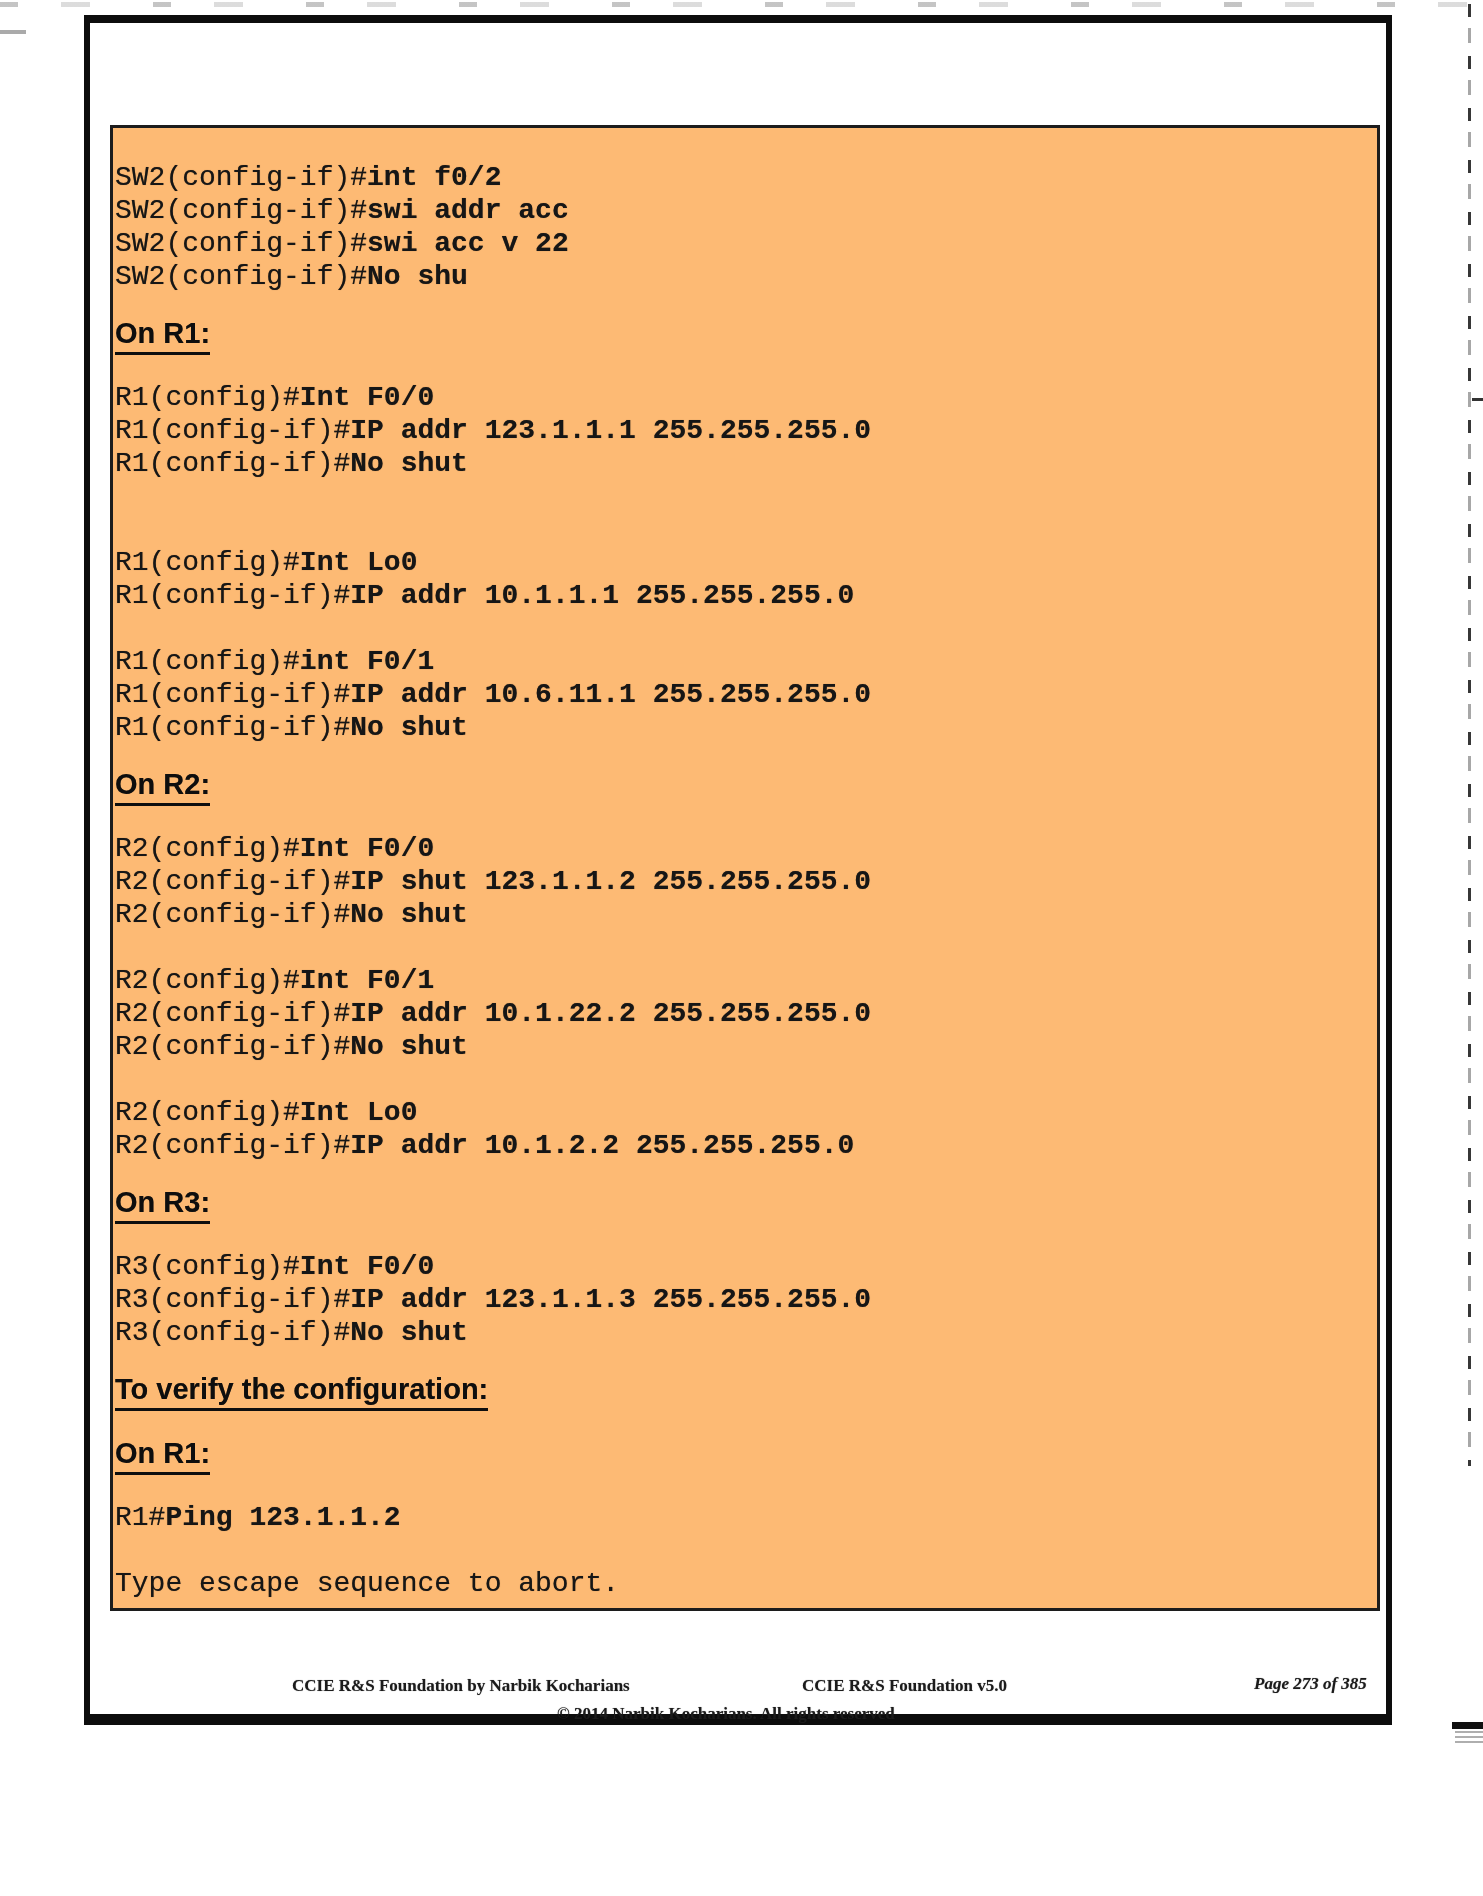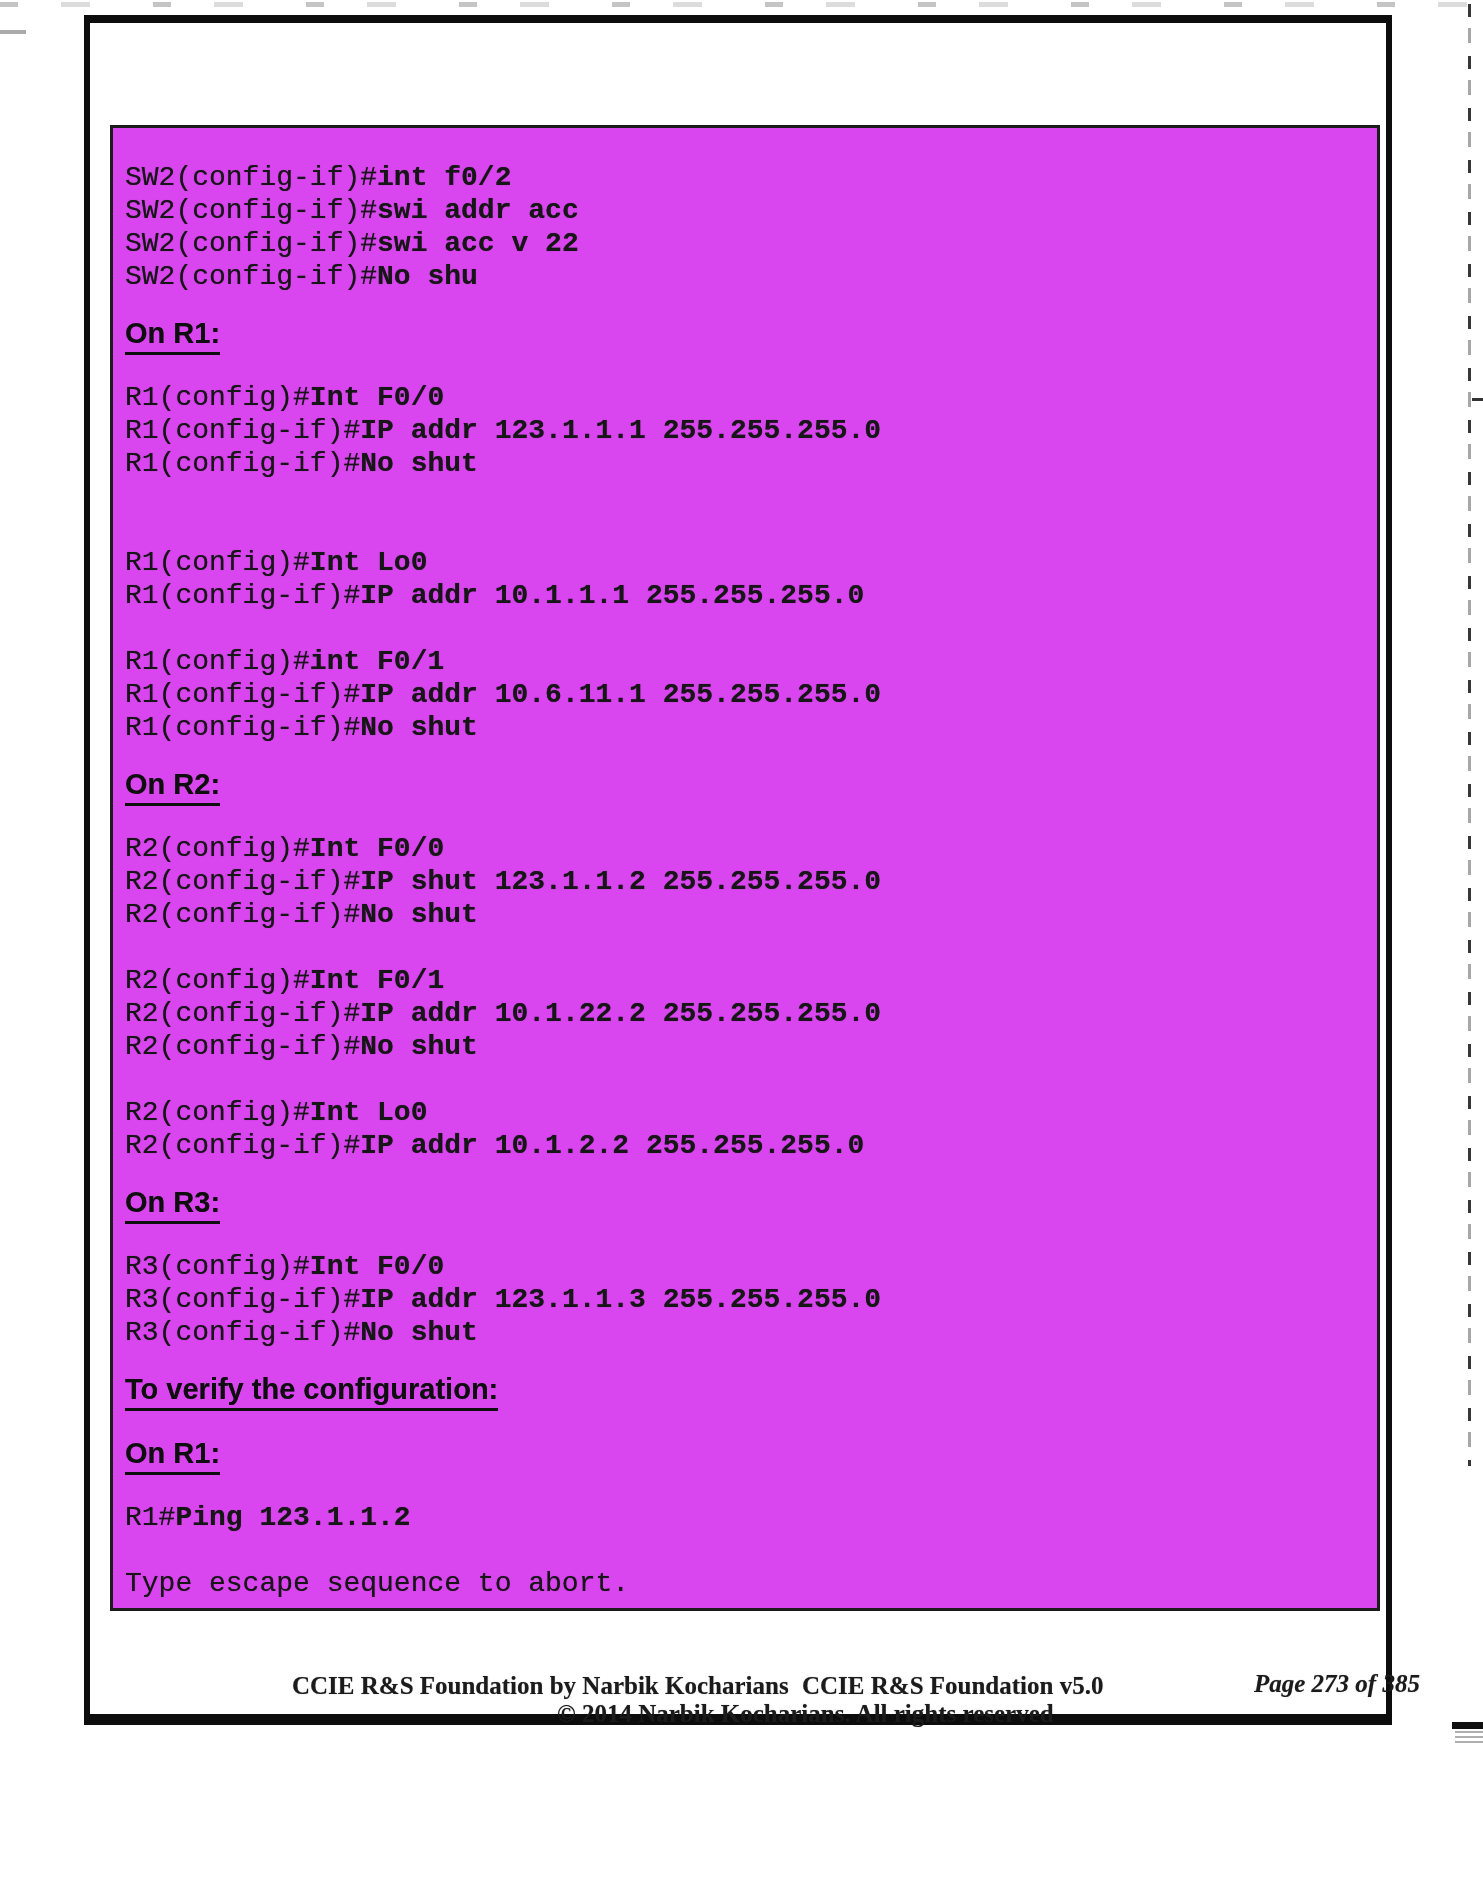--- a/index.html
+++ b/index.html
@@ -32,23 +32,23 @@
     border-width:8px 6px 11px 6px;
     box-sizing:border-box;
     background:#fff;
   }
 
   
   .content-box{
     position:absolute;left:20px;top:102px;width:1270px;height:1486px;
     border:3px solid #1c1c1c;
     box-sizing:border-box;
-    padding:33px 8px 6px 12px;
+    padding:33px 8px 6px 2px;
     overflow:hidden;
-    background:#d946ef;
+    background:#fdba74;
   }
 
   .code{margin:0;}
   .cl{
     font-family:"Liberation Mono",monospace;
     font-size:28px;line-height:33px;height:33px;
     white-space:pre;color:#161616;
     text-shadow:0 0 .7px rgba(0,0,0,.55);
   }
   .cl .b{font-weight:bold;}
@@ -61,21 +61,21 @@
     color:#0e0e0e;
     border-bottom:3px solid #0e0e0e;
     padding-bottom:2px;
     text-shadow:0 0 .6px rgba(0,0,0,.5);
   }
 
   
   .footer-item{
     position:absolute;
     font-family:"Liberation Serif",serif;
-    font-weight:bold;font-size:25px;line-height:26px;
+    font-weight:bold;font-size:17px;line-height:26px;
     color:#1b1b1b;white-space:nowrap;
     text-shadow:0 0 1px rgba(20,20,20,.45);
   }
   .f-left{left:202px;top:1650px;}
   .f-center{left:712px;top:1650px;}
   .f-right{left:1152px;top:1648px;font-style:italic;margin-left:12px;}
   .f-copy{left:467px;top:1678px;}
 
   
   .art-vline{

